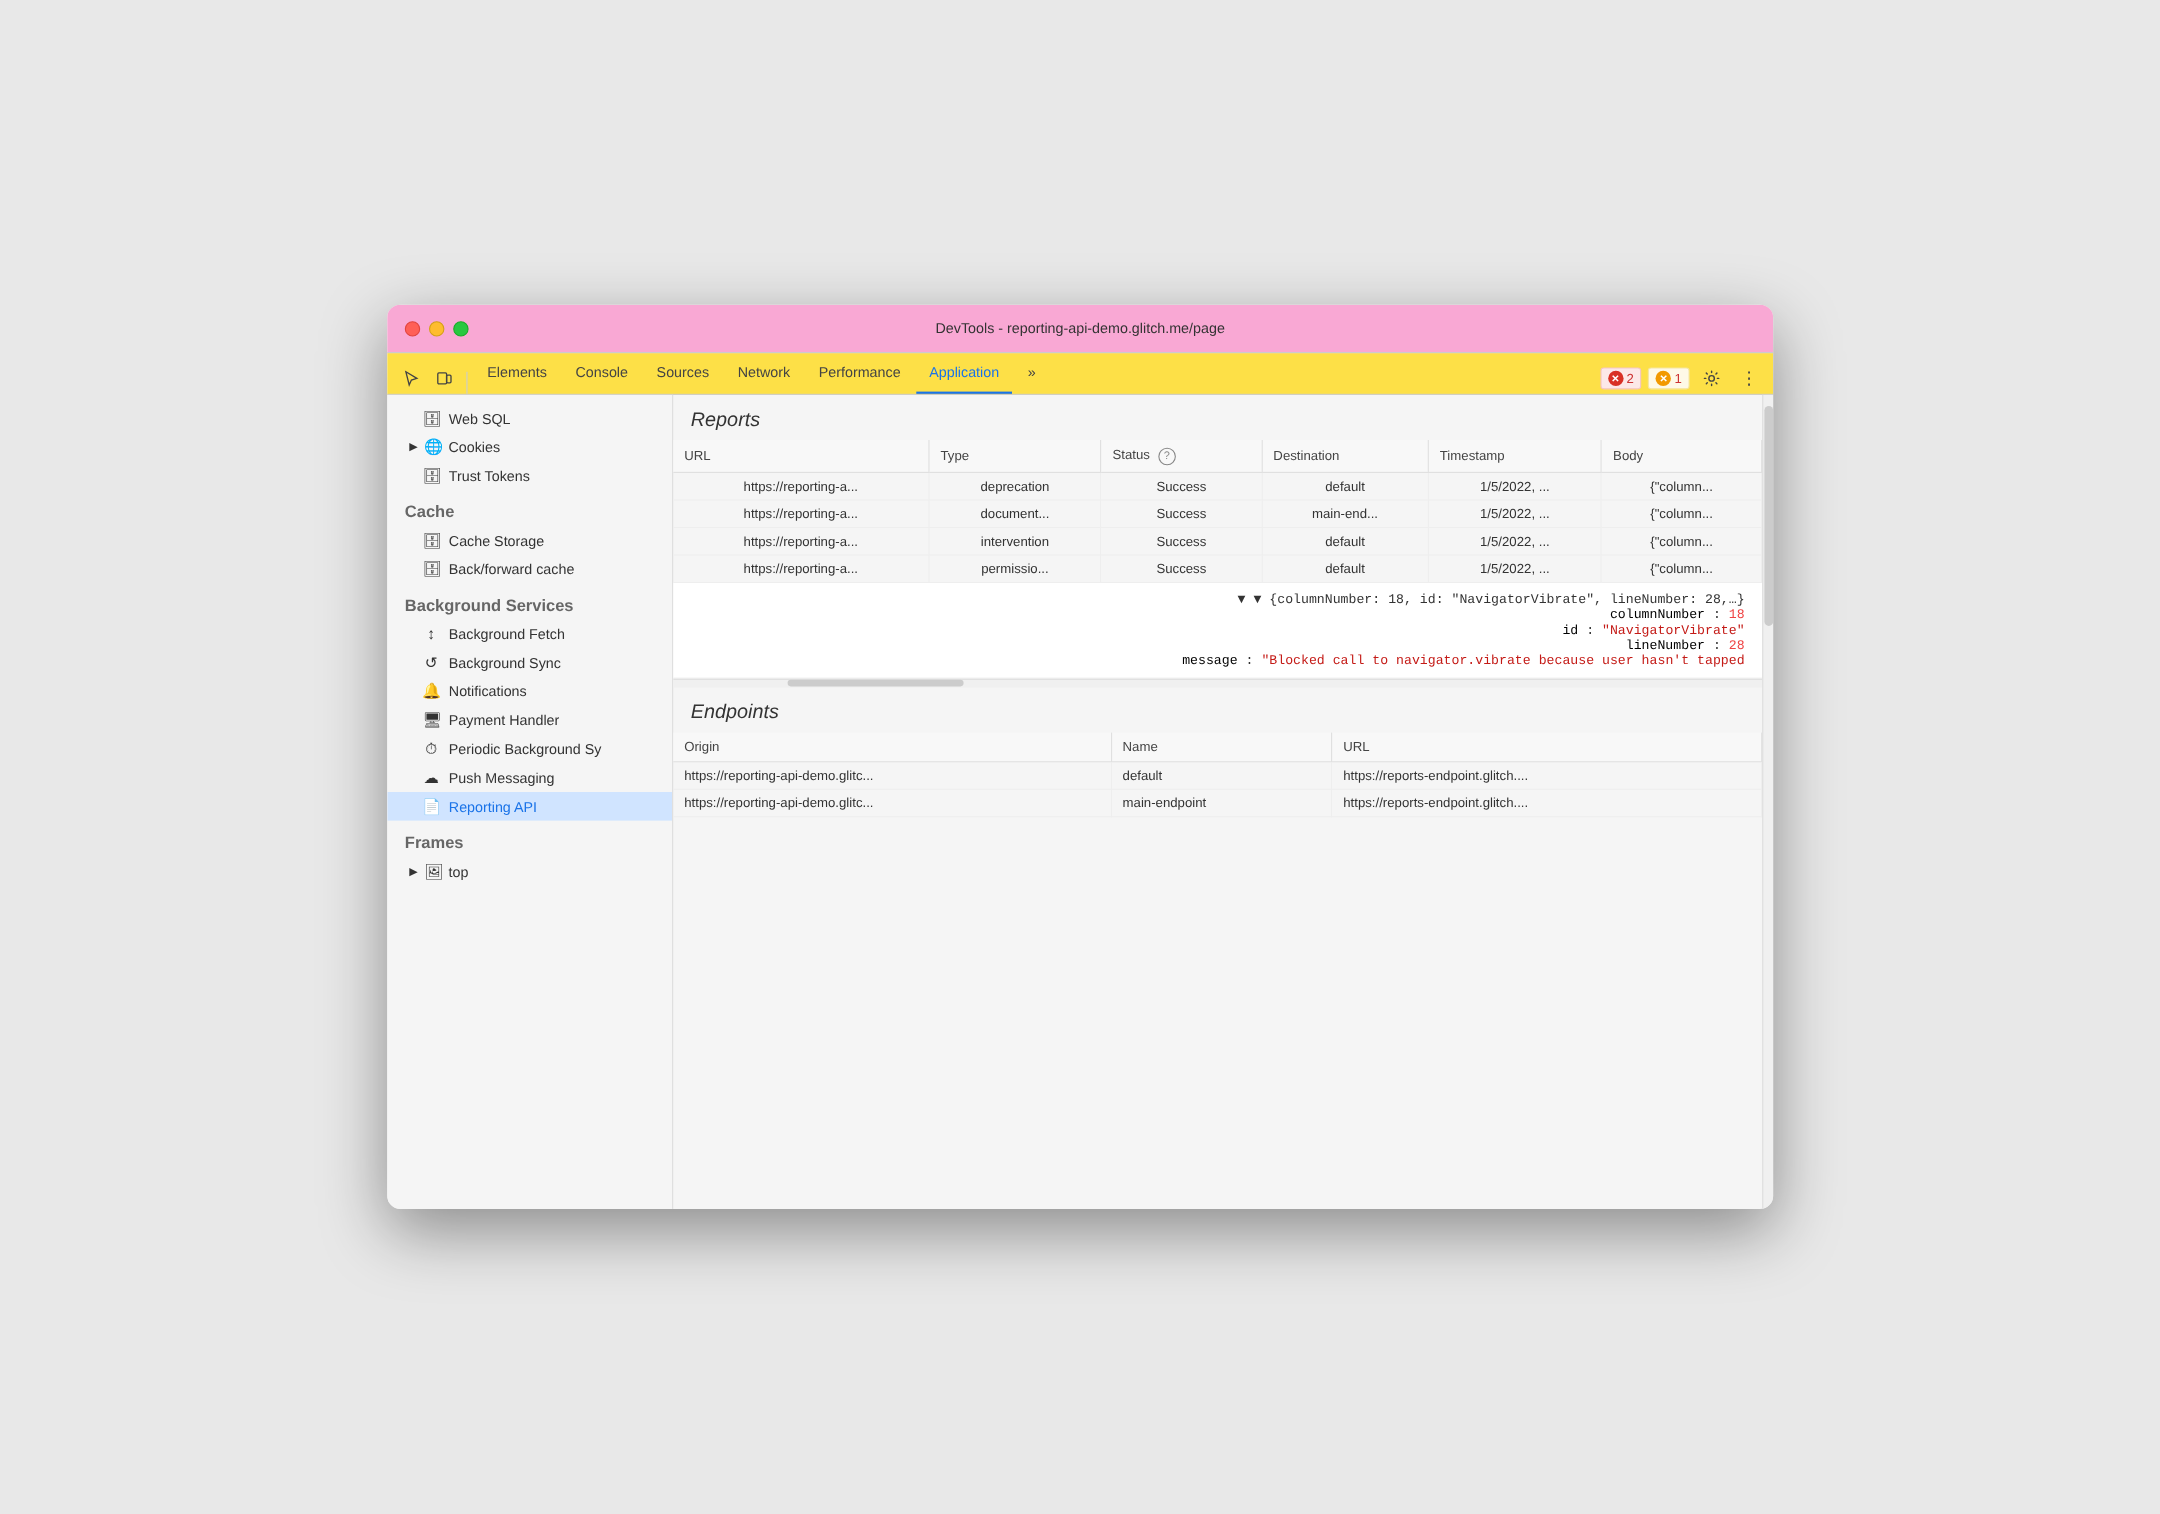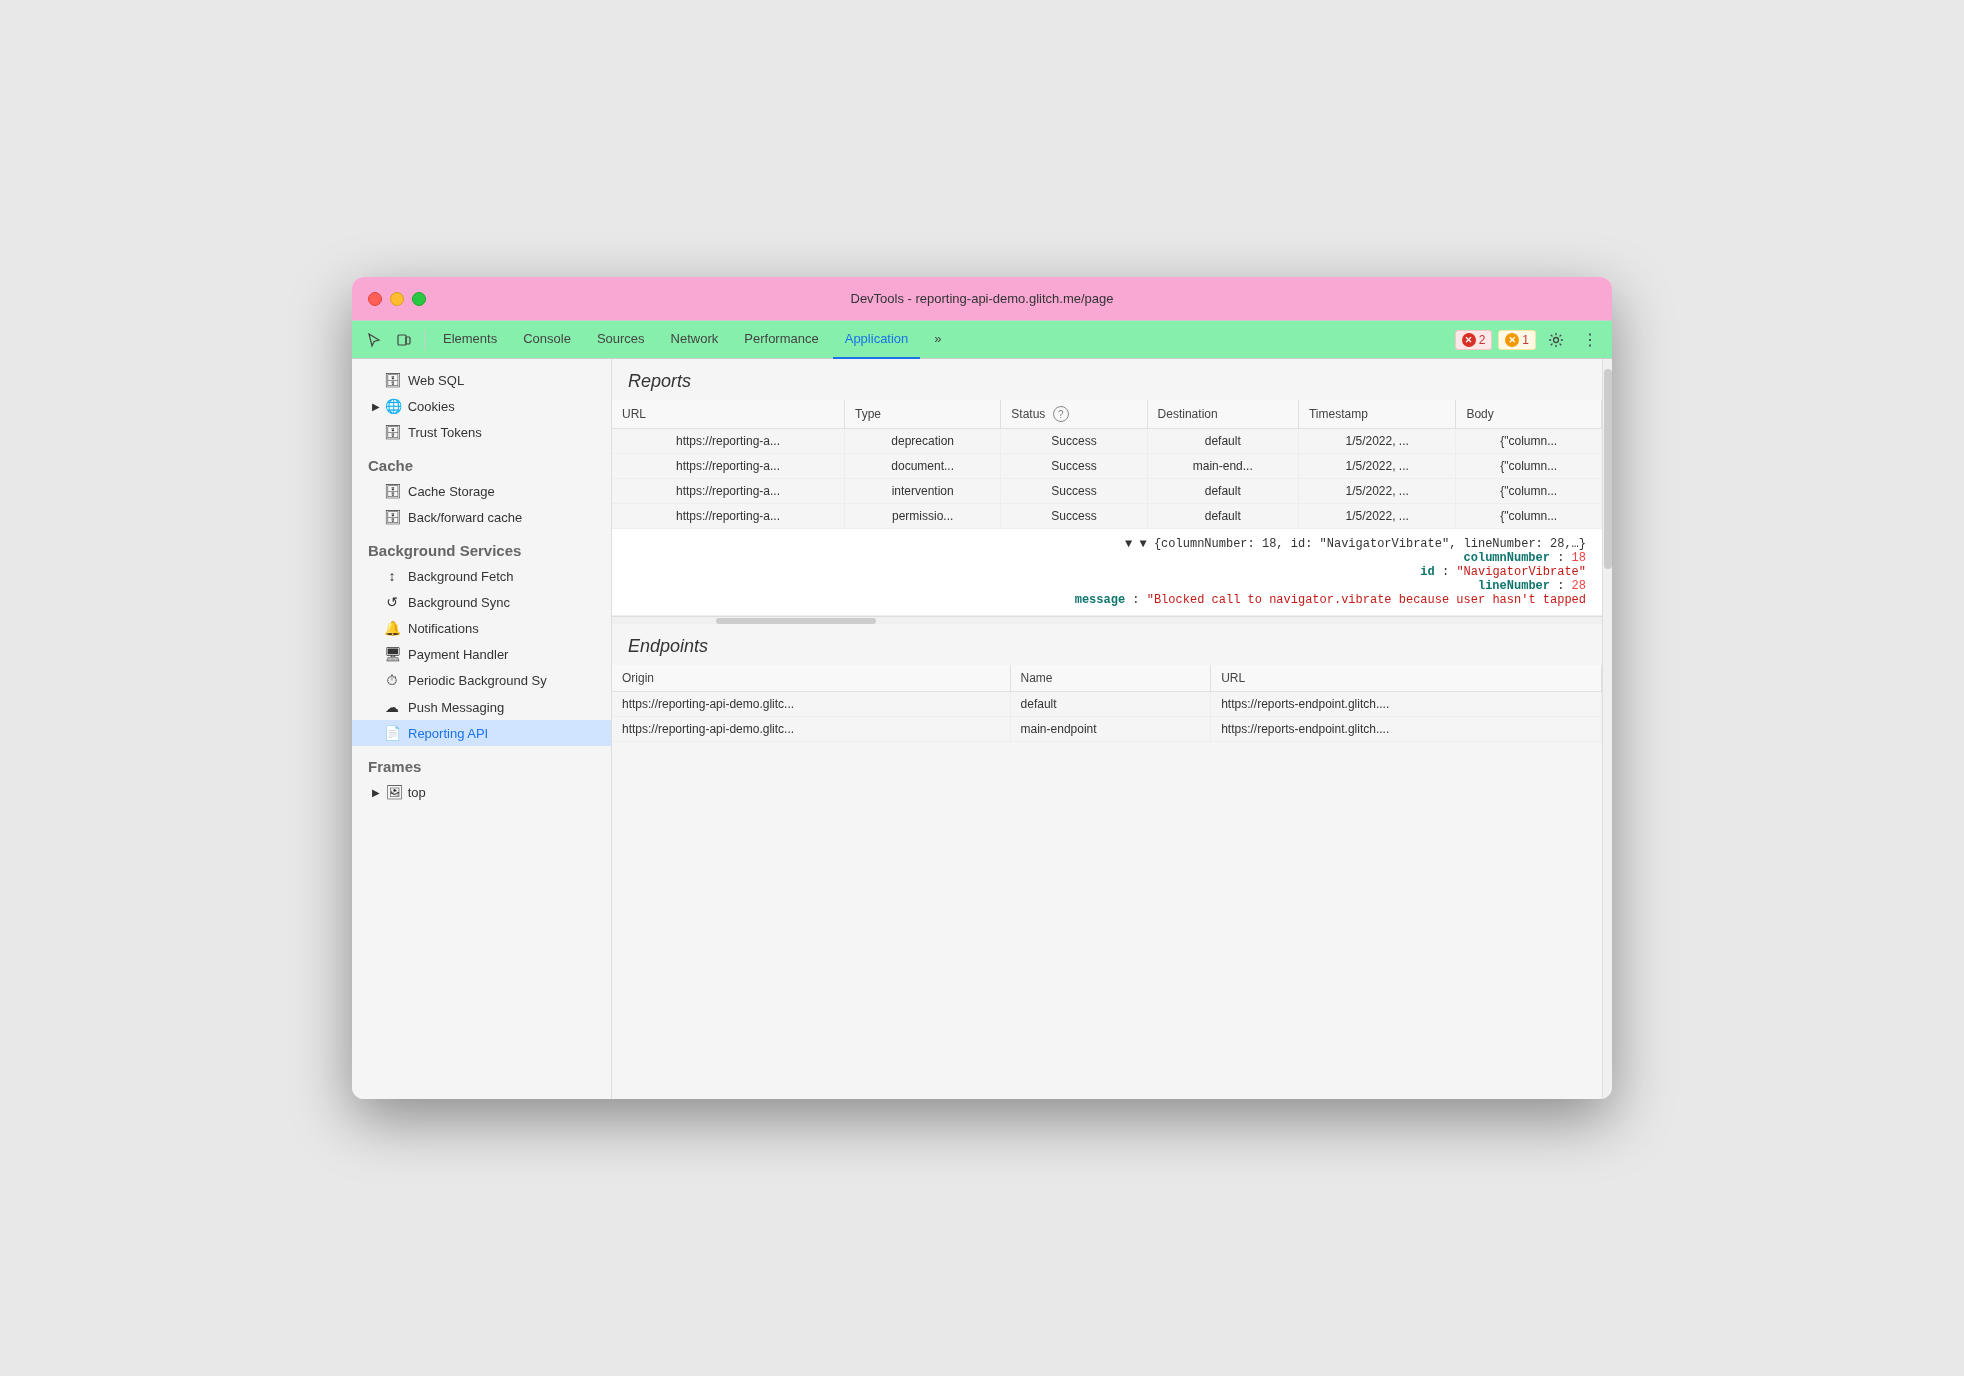--- a/index.html
+++ b/index.html
@@ -45,24 +45,24 @@
     .title-bar-title {
       position: absolute;
       left: 50%;
       transform: translateX(-50%);
       font-size: 13px;
       color: #333;
       font-weight: 500;
     }
     
     .toolbar {
-      background: #86efac;
+      background: #fde047;
       border-bottom: 1px solid #ccc;
       display: flex;
-      align-items: center;
+      align-items: flex-end;
       padding: 0 8px;
       height: 38px;
       gap: 2px;
     }
     .toolbar-icon-btn {
       width: 28px;
       height: 28px;
       border-radius: 4px;
       border: none;
       background: transparent;
@@ -225,21 +225,21 @@
     
     .json-preview {
       background: white;
       padding: 8px 16px;
       font-family: 'Courier New', monospace;
       font-size: 12px;
       border-bottom: 1px solid #eee;
       overflow-x: auto;
       text-align: right;
     }
-    .json-key { color: #0f766e; font-weight: bold; }
+    .json-key { color: #000000; }
     .json-string { color: #c41a16; }
     .json-number { color: #ef4444; }
     .json-summary { color: #333; }
     .json-arrow { color: #333; }
     .scrollbar-h {
       height: 8px;
       background: #f0f0f0;
       border-top: 1px solid #ddd;
       display: flex;
       align-items: center;

